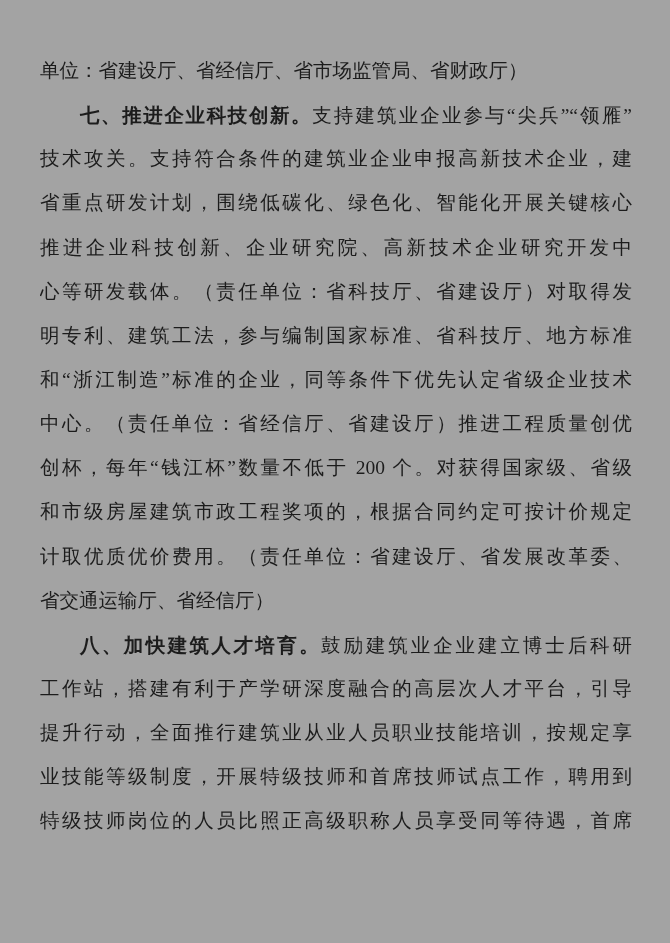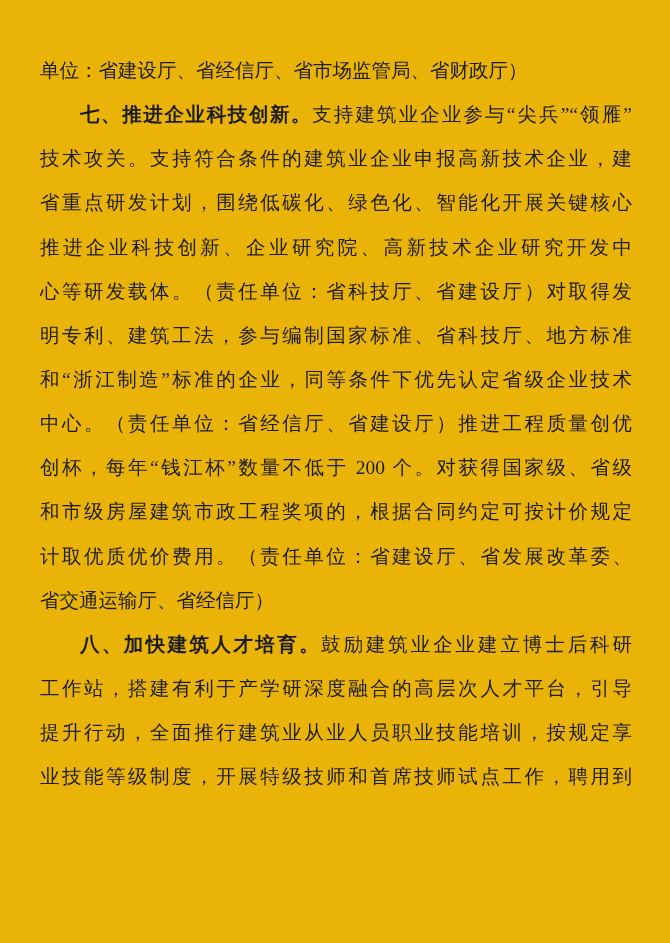--- a/index.html
+++ b/index.html
@@ -4,21 +4,21 @@
 <style>
   html, body {
     margin: 0;
     padding: 0;
     background: #ffffff;
   }
   .page {
     position: relative;
     width: 670px;
     height: 943px;
-    background: #eab308;
+    background: #a3a3a3;
     overflow: hidden;
     font-family: "Liberation Serif", "DejaVu Serif", serif;
     color: #1c1c1c;
   }
   .content {
     position: absolute;
     left: 40px;
     top: 49px;
     width: 592px;
   }
@@ -34,21 +34,21 @@
   }
   .line.short {
     text-align: left;
     text-align-last: left;
     -moz-text-align-last: left;
   }
   .line.indent {
     text-indent: 40px;
   }
   .head {
-    font-family: Liberation Mono, monospace;
+    font-family: Liberation Sans, sans-serif;
     font-weight: 700;
     letter-spacing: -0.5px;
   }
 </style>
 </head>
 <body>
 
 <div class="page">
   <div class="content">
 
@@ -67,15 +67,16 @@
     <div class="line">和市级房屋建筑市政工程奖项的，根据合同约定可按计价规定</div>
     <div class="line">计取优质优价费用。（责任单位：省建设厅、省发展改革委、</div>
 
     <div class="line short">省交通运输厅、省经信厅）</div>
 
     <div class="line indent"><span class="head">八、加快建筑人才培育。</span><span>鼓励建筑业企业建立博士后科研</span></div>
 
     <div class="line">工作站，搭建有利于产学研深度融合的高层次人才平台，引导</div>
     <div class="line">提升行动，全面推行建筑业从业人员职业技能培训，按规定享</div>
     <div class="line">业技能等级制度，开展特级技师和首席技师试点工作，聘用到</div>
+    <div class="line">特级技师岗位的人员比照正高级职称人员享受同等待遇，首席</div>
 
   </div>
 </div>
 
 </body></html>

